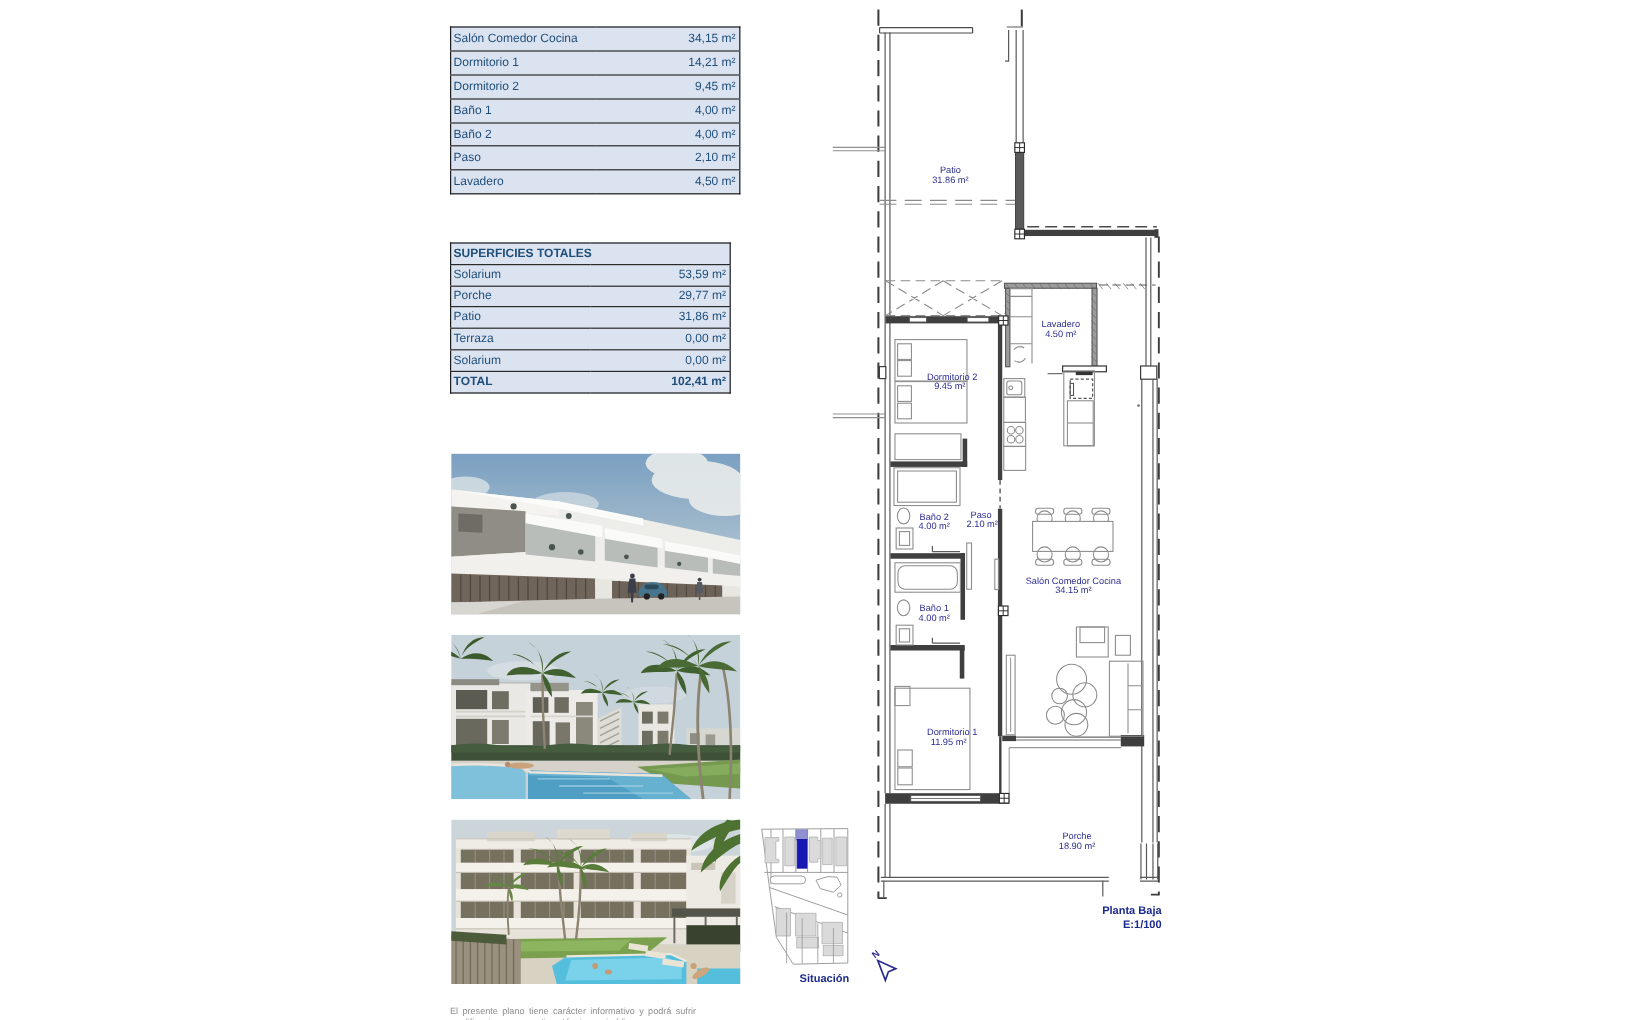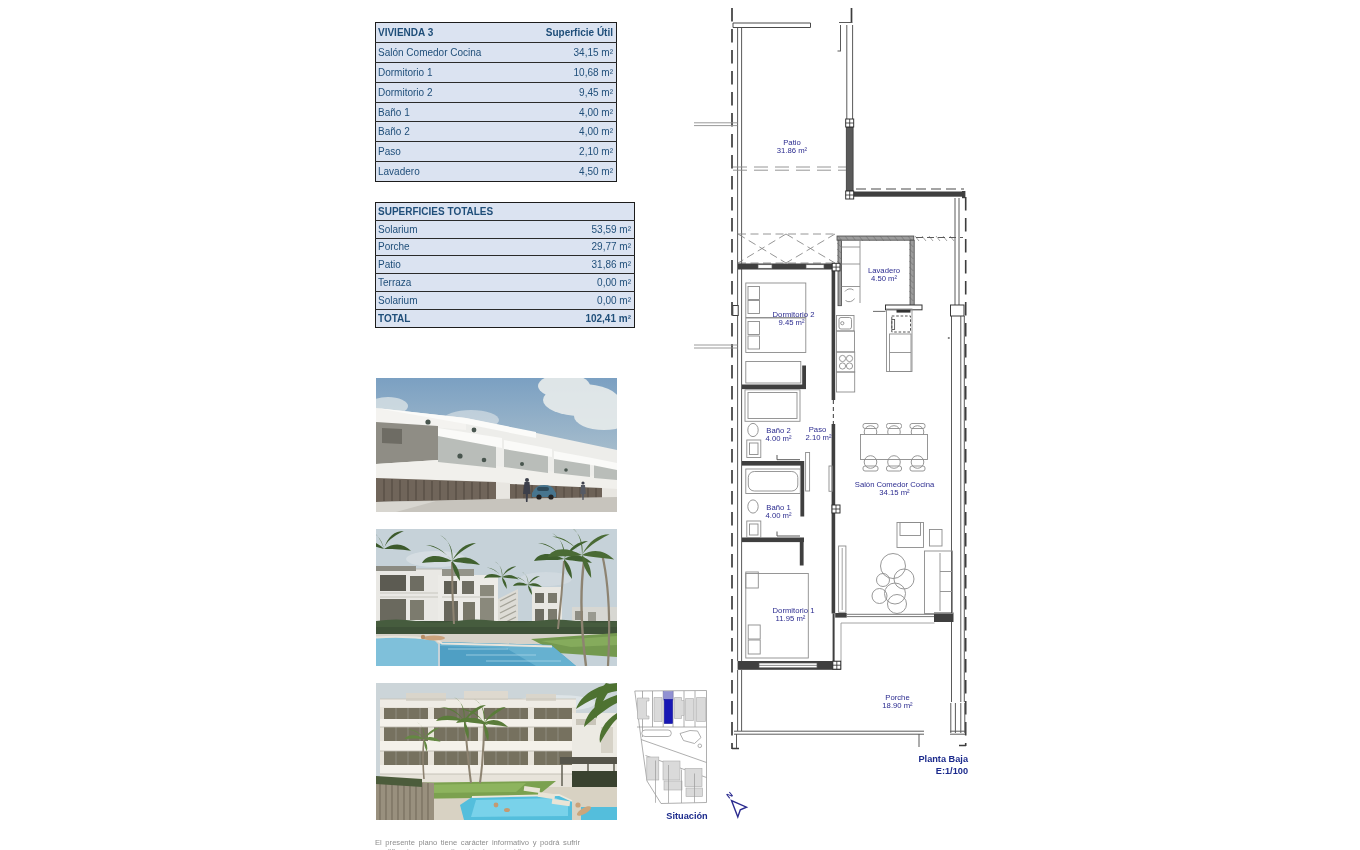--- a/index.html
+++ b/index.html
@@ -5,44 +5,40 @@
   html,body{margin:0;padding:0;background:#ffffff;}
   #page{position:relative;width:1360px;height:850px;background:#fff;overflow:hidden;
         font-family:"Liberation Sans", sans-serif;}
   .tbl{position:absolute;border-collapse:collapse;table-layout:fixed;
        background:#dbe3f1;color:#1f4e79;border:1.4px solid #1c1c1c;}
   .tbl td{border:none;border-top:1px solid #2a2a2a;padding:0 3px 0 2px;white-space:nowrap;overflow:hidden;}
   .tbl tr:first-child td{border-top:none;}
   .tbl .v{text-align:right;}
   #t1{left:375px;top:22px;width:242px;font-size:10px;}
   #t1 td{height:18.9px;}
-  #t2{left:375px;top:202px;width:260px;font-size:10px;}
+  #t2{left:375px;top:202px;width:234px;font-size:10px;}
   #t2 td{height:16.8px;}
   .hdr{font-weight:bold;}
   .ph{position:absolute;left:376px;width:241px;overflow:hidden;}
   #disc{position:absolute;left:375px;top:821px;width:205px;font-size:7.6px;line-height:8.6px;
         color:#8e8e8e;text-align:justify;margin-top:18px;}
 </style>
 </head>
 <body>
 <div id="page">
 
 <table id="t1" class="tbl" cellspacing="0">
  <tbody>
-        <tr class="hdr">
-          <td>VIVIENDA 3</td>
-          <td class="v">Superficie Útil</td>
-        </tr>
  <tr>
           <td>Salón Comedor Cocina</td>
           <td class="v">34,15 m²</td>
         </tr>
  <tr>
           <td>Dormitorio 1</td>
-          <td class="v">10,68 m²</td>
+          <td class="v">14,21 m²</td>
         </tr>
  <tr>
           <td>Dormitorio 2</td>
           <td class="v">9,45 m²</td>
         </tr>
  <tr>
           <td>Baño 1</td>
           <td class="v">4,00 m²</td>
         </tr>
  <tr>

